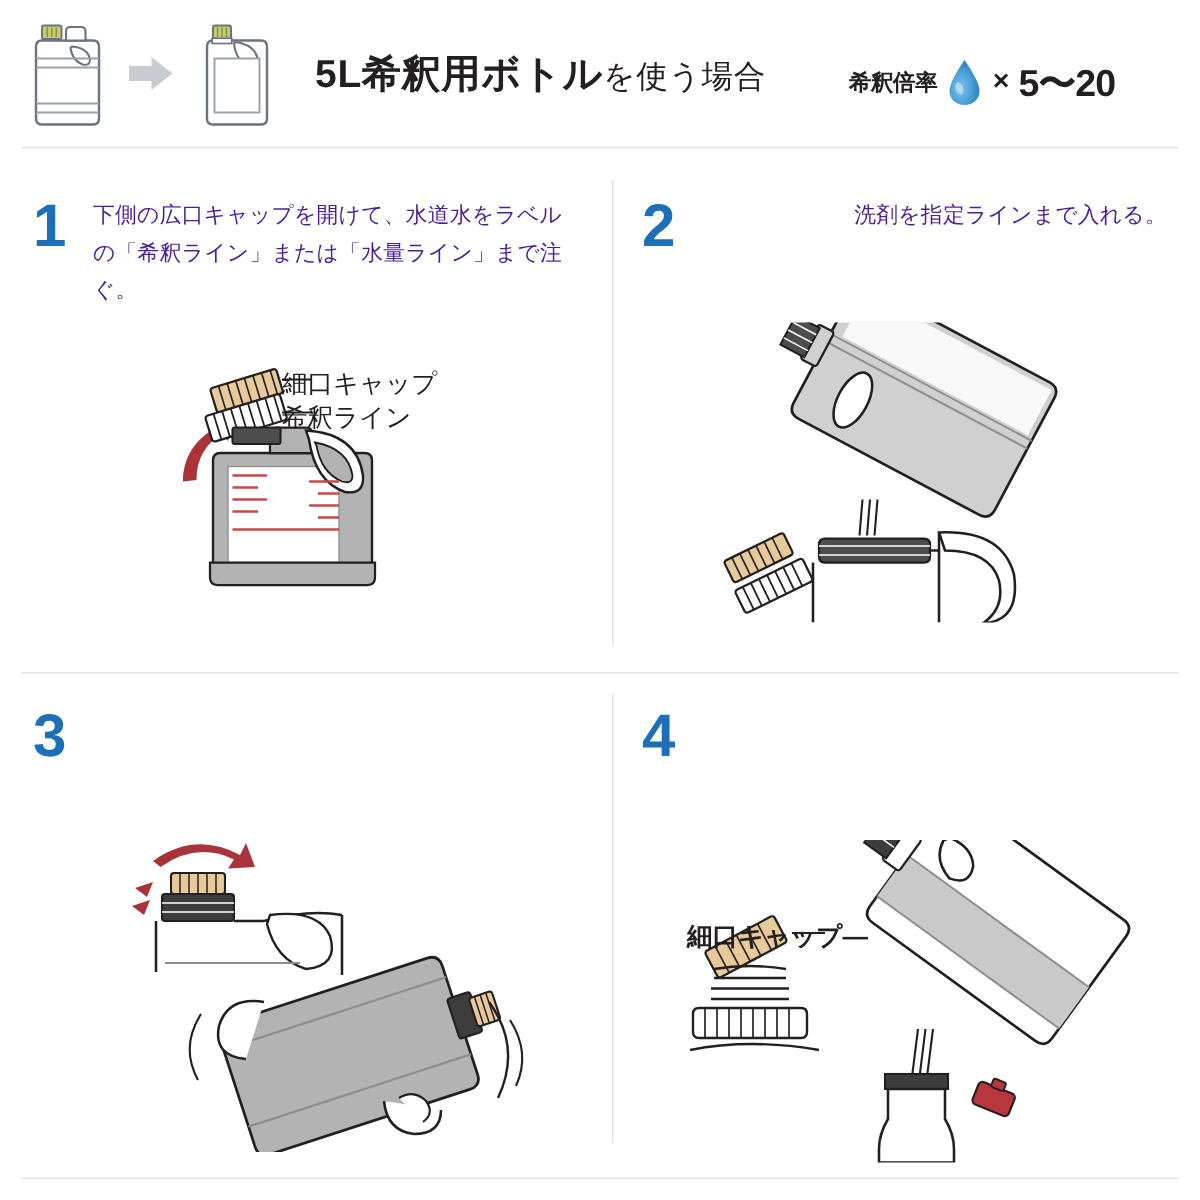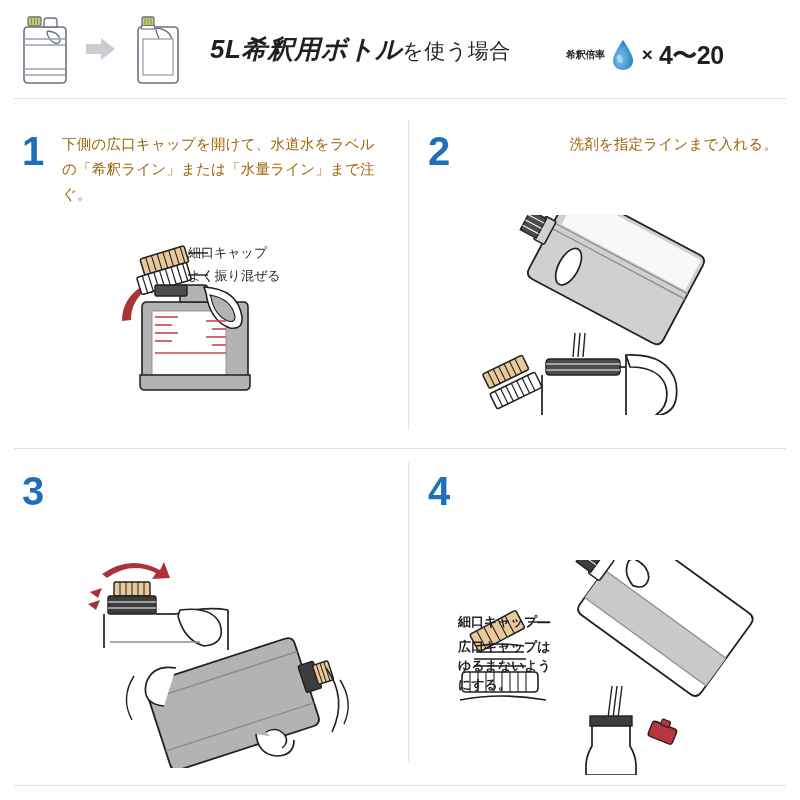--- a/index.html
+++ b/index.html
@@ -21,55 +21,55 @@
     display: flex; align-items: center; gap: 8px;
     margin-left: 14px;
   }
   .header-title {
     margin-left: 22px;
     font-size: 24px;
     letter-spacing: .5px;
     white-space: nowrap;
     color: #231f20;
   }
-  .header-title .strong { font-weight: bold; font-size: 26px; font-style: italic; }
+  .header-title .strong { font-weight: bold; font-size: 26px; }
   .header-title .rest { font-weight: normal; font-size: 21px; text-align: right; }
 
   .ratio-block {
     position: absolute; left: 566px; top: 38px;
     display: flex; align-items: center; gap: 5px;
   }
-  .ratio-label { font-size: 10px; font-weight: bold; letter-spacing: -.3px; font-family: Liberation Serif, serif; }
+  .ratio-label { font-size: 15px; font-weight: bold; letter-spacing: -.3px; font-family: Liberation Serif, serif; }
   .ratio-value { font-size: 25px; font-weight: bold; letter-spacing: -.5px; }
   .ratio-times { font-size: 19px; font-weight: bold; margin: 0 1px; }
 
   .divider-h {
     position: absolute; background: #e3e3e3; height: 1px; left: 14px; width: 772px;
   }
   .divider-v {
     position: absolute; background: #e3e3e3; width: 1px; top: 120px; height: 310px; left: 408px;
   }
   .divider-v.low { top: 462px; height: 300px; }
 
   
   .panel { position: absolute; }
   .panel-head { display: flex; align-items: flex-start; }
   .step-num {
     color: #1d6fb8; font-weight: bold; font-size: 40px; line-height: 38px;
     width: 40px; flex: none; text-align: left; letter-spacing: -1px;
   }
   .step-text {
-    font-size: 14.5px; line-height: 1.72; color: #a16207;
+    font-size: 14.5px; line-height: 1.72; color: #4c1d95;
     letter-spacing: .2px;
   }
   .panel-art { position: relative; }
 
   
   .art-label {
-    position: absolute; font-size: 13px; line-height: 1.45;
+    position: absolute; font-size: 17px; line-height: 1.45;
     color: #231f20; white-space: nowrap;
   }
   .art-label.bold { font-weight: bold; }
   .art-label.multi { white-space: normal; width: 96px; font-weight: bold; }
 </style>
 </head>
 <body>
 
 <div id="page">
 
@@ -118,21 +118,21 @@
         <radialGradient id="dropg" cx="38%" cy="62%" r="68%">
           <stop offset="0%" stop-color="#7dc3e8"></stop>
           <stop offset="55%" stop-color="#4a9fd8"></stop>
           <stop offset="100%" stop-color="#2277b8"></stop>
         </radialGradient>
       </defs>
       <path d="M13 2 C13 2 3 16 3 22.5 C3 28.3 7.5 32 13 32 C18.5 32 23 28.3 23 22.5 C23 16 13 2 13 2 Z" fill="url(#dropg)"></path>
       <ellipse cx="9.5" cy="21" rx="2.6" ry="4.2" fill="#ffffff" opacity="0.42" transform="rotate(-18 9.5 21)"></ellipse>
     </svg>
     <span class="ratio-times">×</span>
-    <span class="ratio-value">4〜20</span>
+    <span class="ratio-value">5〜20</span>
   </div>
 
   <div class="divider-h" style="top:98px;"></div>
   <div class="divider-h" style="top:448px;"></div>
   <div class="divider-h" style="top:785px;"></div>
   <div class="divider-v"></div>
   <div class="divider-v low"></div>
 
   <div class="panel" style="left:22px; top:132px; width:372px;">
     <div class="panel-head">
@@ -188,21 +188,21 @@
       <line x1="55" y1="108" x2="78" y2="108" stroke="#c8474a" stroke-width="1.6"></line>
       <line x1="55" y1="116" x2="72" y2="116" stroke="#c8474a" stroke-width="1.6"></line>
       <line x1="55" y1="128" x2="126" y2="128" stroke="#c8474a" stroke-width="1.6"></line>
       <line x1="106" y1="96" x2="126" y2="96" stroke="#c8474a" stroke-width="1.6"></line>
       <line x1="112" y1="104" x2="126" y2="104" stroke="#c8474a" stroke-width="1.6"></line>
       <line x1="106" y1="112" x2="126" y2="112" stroke="#c8474a" stroke-width="1.6"></line>
       <line x1="112" y1="120" x2="126" y2="120" stroke="#c8474a" stroke-width="1.6"></line>
     </svg>
 
     <div class="art-label" style="left:88px; top:19px;">細口キャップ</div>
-    <div class="art-label" style="left:88px; top:42px;">よく振り混ぜる</div>
+    <div class="art-label" style="left:88px; top:42px;">希釈ライン</div>
   </div>
 
   <div class="panel" style="left:428px; top:132px; width:360px;">
     <div class="panel-head">
       <div class="step-num">2</div>
       <div class="step-text" style="width:310px;text-align:right;">洗剤を指定ラインまで入れる。</div>
     </div>
   </div>
 
   <div class="panel-art" style="position:absolute; left:470px; top:215px; width:310px; height:200px;">
@@ -362,16 +362,15 @@
       <line x1="42" y1="112" x2="42" y2="132" stroke="#231f20" stroke-width="1.1"></line>
       <line x1="50" y1="112" x2="50" y2="132" stroke="#231f20" stroke-width="1.1"></line>
       <line x1="58" y1="112" x2="58" y2="132" stroke="#231f20" stroke-width="1.1"></line>
       <line x1="66" y1="112" x2="66" y2="132" stroke="#231f20" stroke-width="1.1"></line>
       <path d="M0 140 Q40 132 86 140" stroke="#231f20" stroke-width="1.6" fill="none"></path>
 
       <line x1="68" y1="62" x2="90" y2="62" stroke="#231f20" stroke-width="1.4"></line>
     </svg>
 
     <div class="art-label bold" style="left:-2px; top:53px;">細口キャップ—</div>
-    <div class="art-label multi" style="left:-2px; top:78px;">広口キャップはゆるまないようにする。</div>
   </div>
 
 </div>
 
 </body></html>

